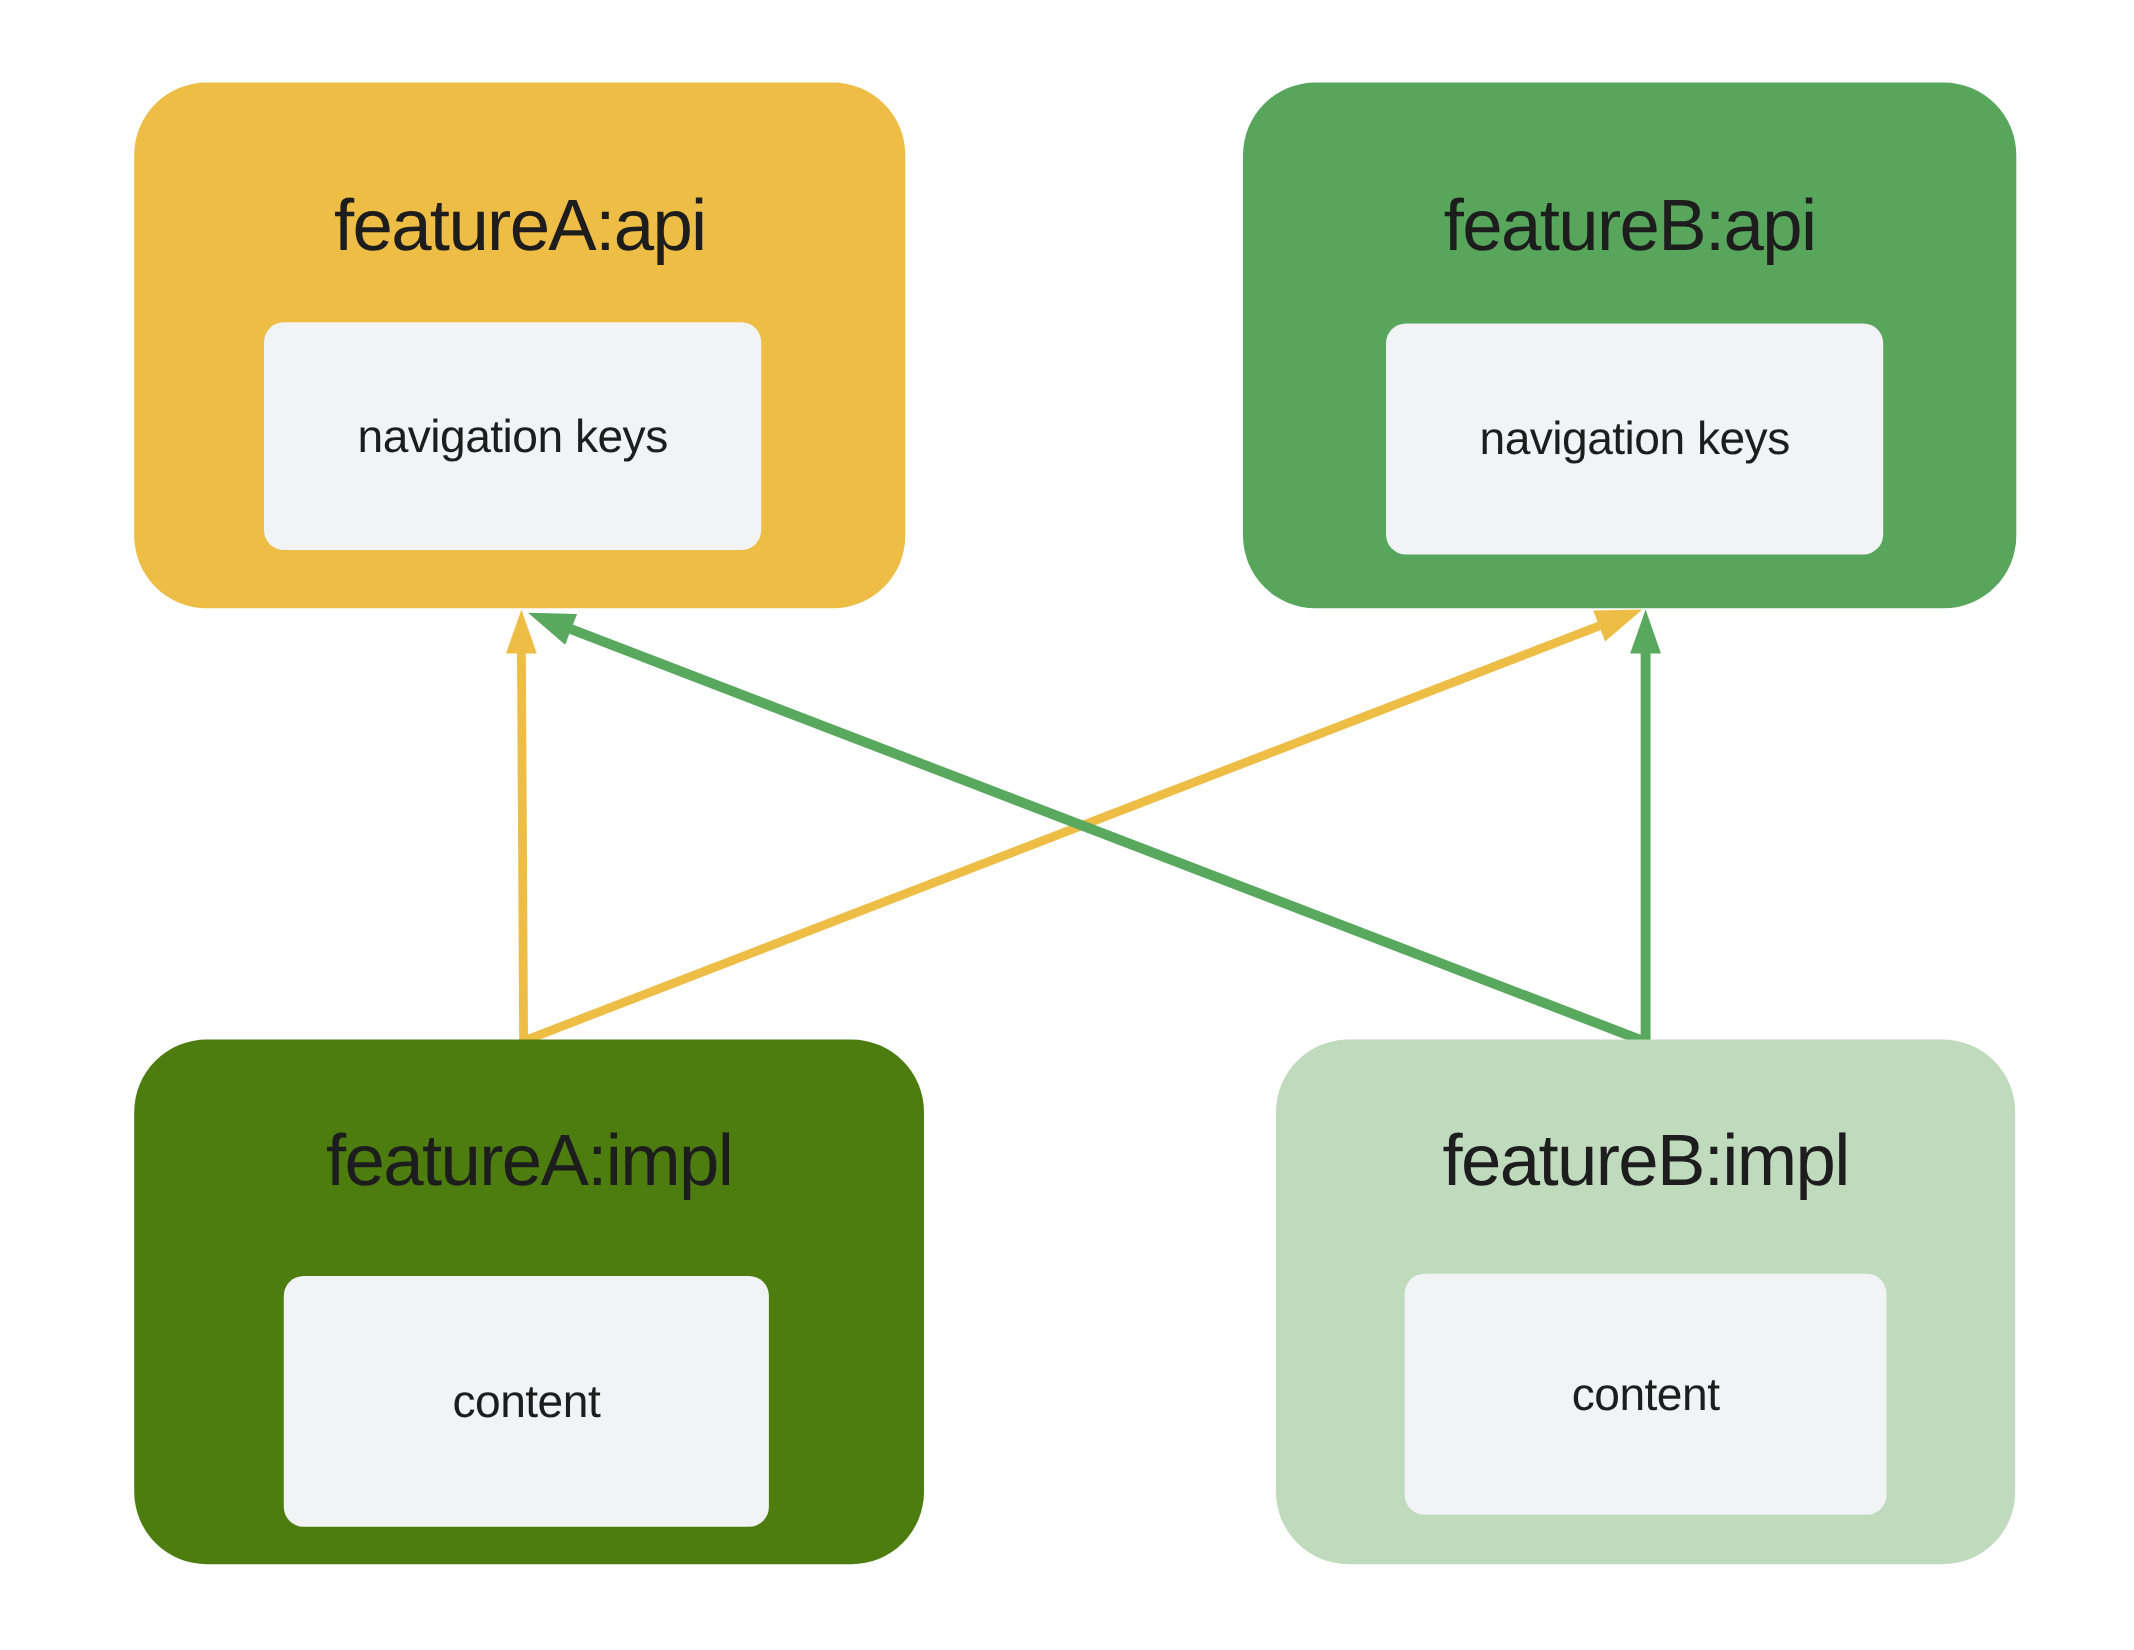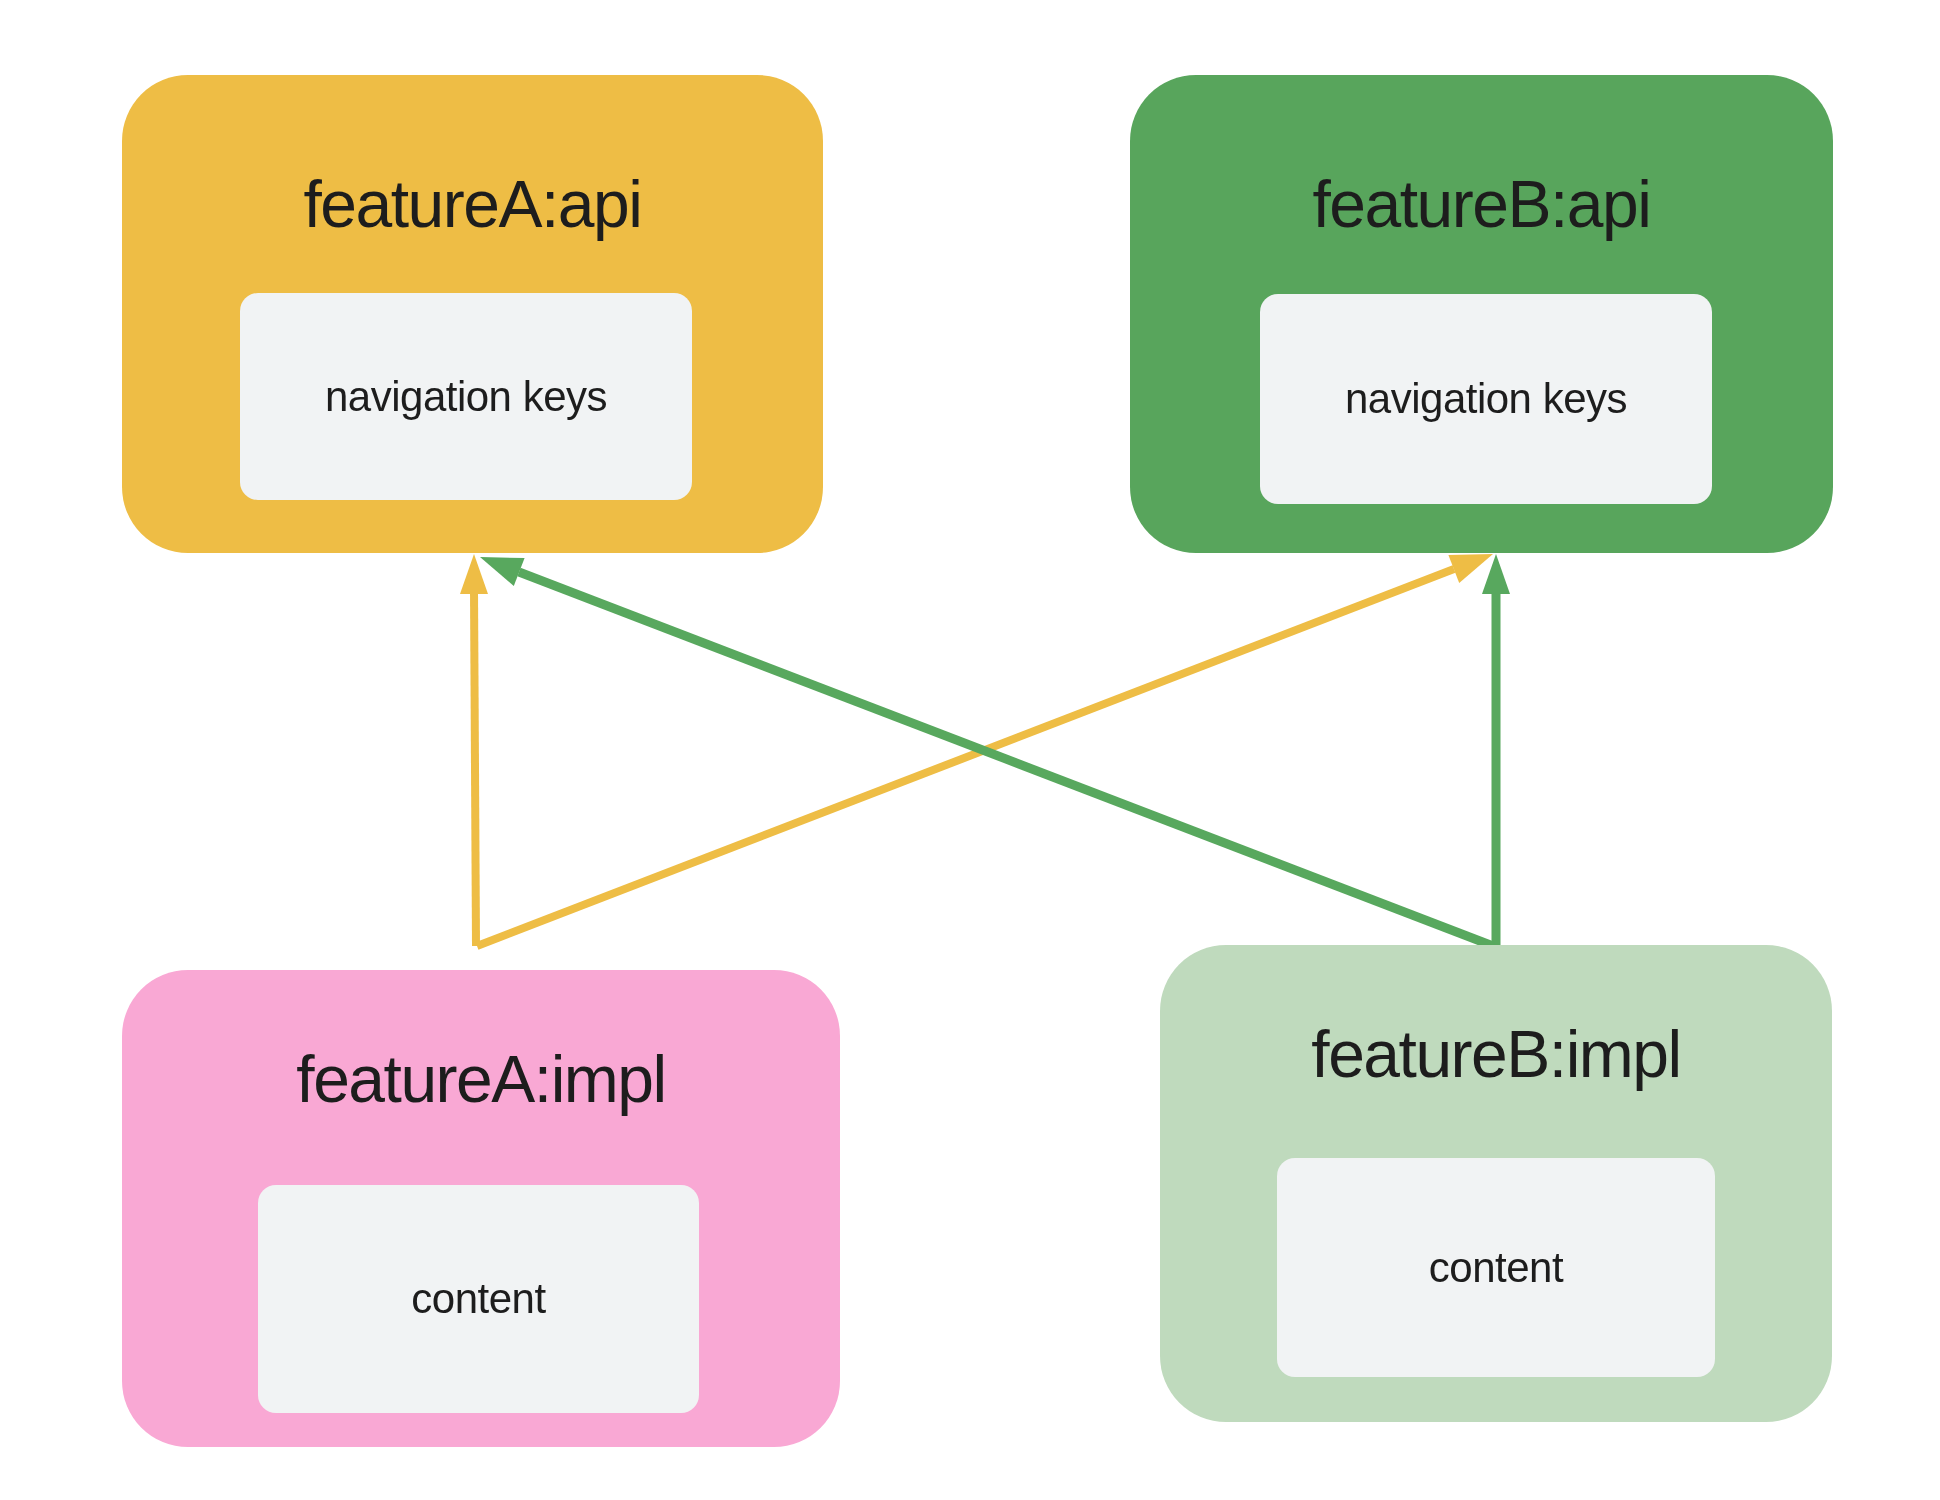--- a/index.html
+++ b/index.html
@@ -106,21 +106,21 @@
     </div>
   </div>
 
   <div class="node" id="node-b-api" style="background-color: rgb(88, 165, 92); padding-left: 48px;">
     <div class="node-title">featureB:api</div>
     <div class="inner-box" style="background-color: rgb(241, 243, 244);">
       <span class="inner-label">navigation keys</span>
     </div>
   </div>
 
-  <div class="node" id="node-a-impl" style="background-color: #f9a8d4; margin-top: 25px;">
+  <div class="node" id="node-a-impl" style="background-color: #4d7c0f;">
     <div class="node-title">featureA:impl</div>
     <div class="inner-box" style="background-color: rgb(241, 243, 244);">
       <span class="inner-label">content</span>
     </div>
   </div>
 
   <div class="node" id="node-b-impl" style="background-color: rgb(191, 218, 189);">
     <div class="node-title">featureB:impl</div>
     <div class="inner-box" style="background-color: rgb(241, 243, 244);">
       <span class="inner-label">content</span>

